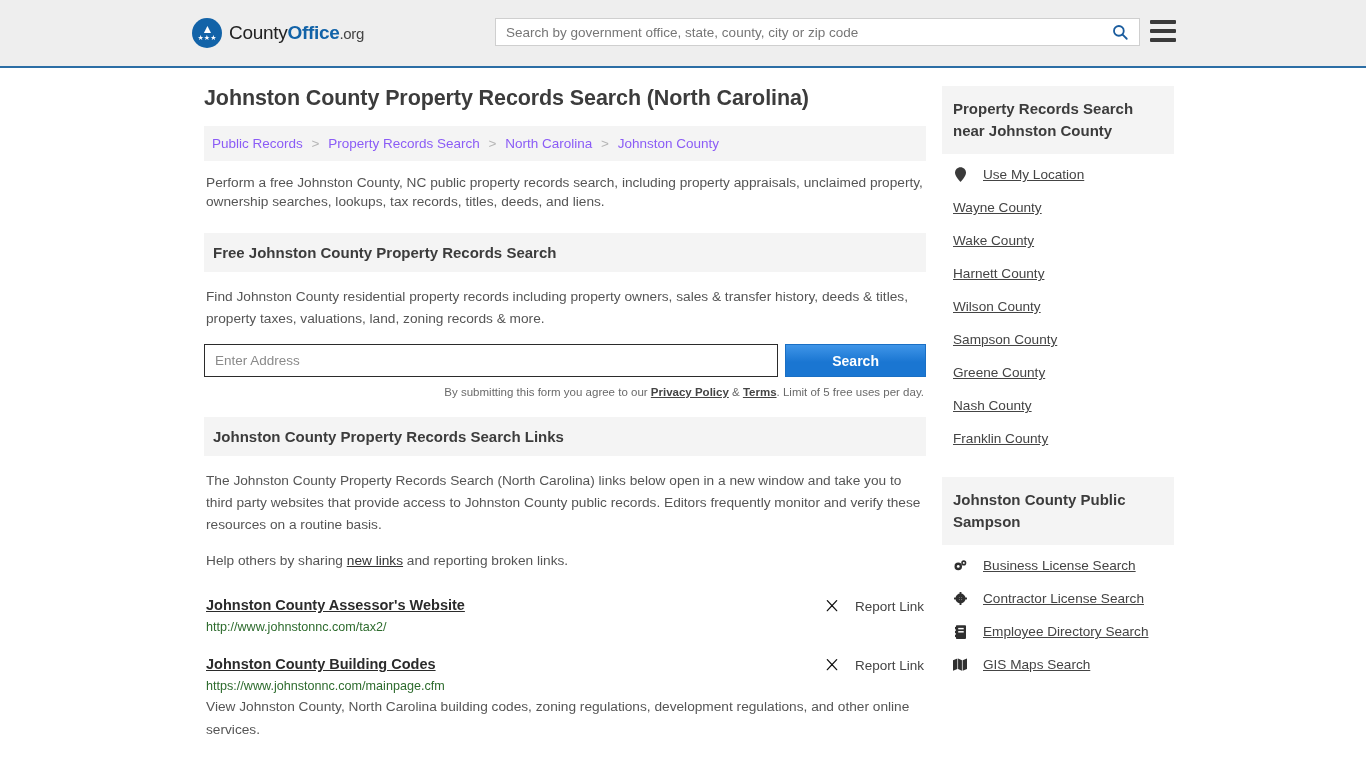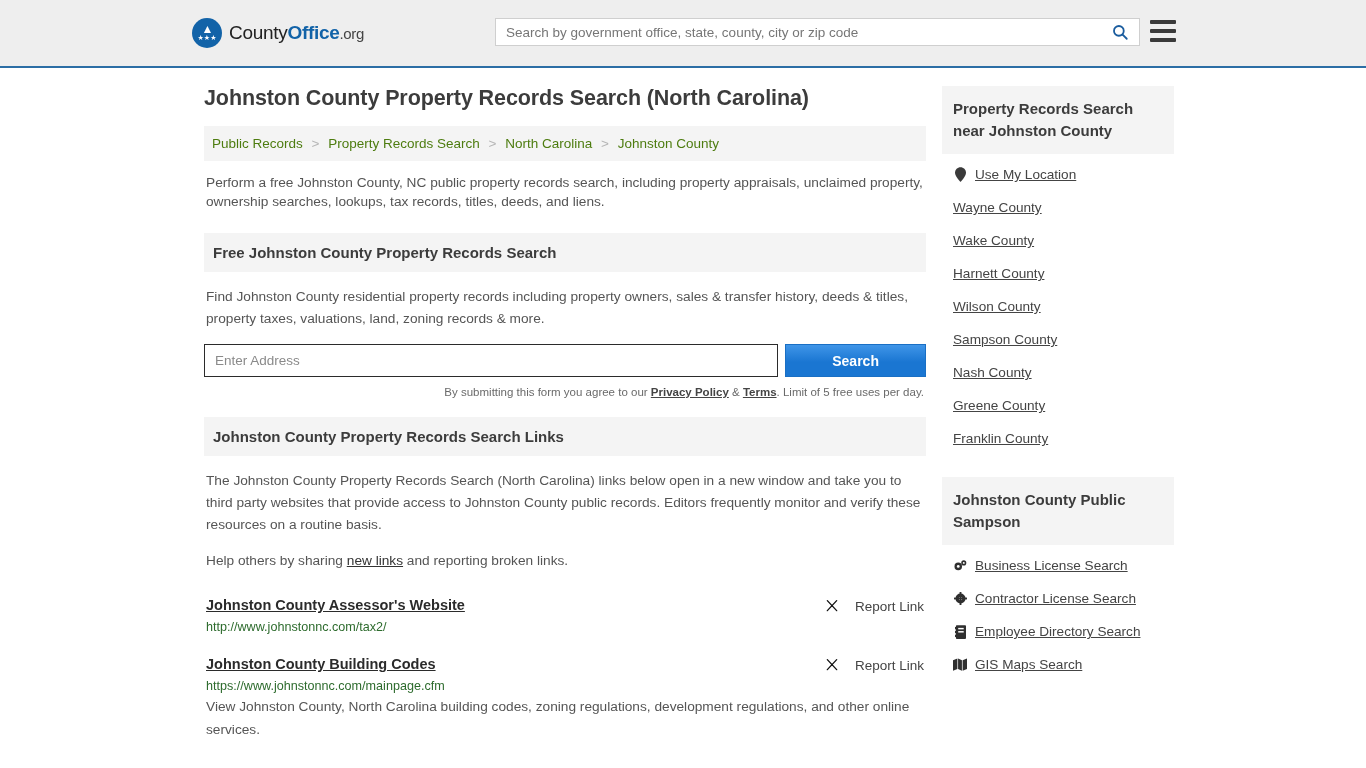--- a/index.html
+++ b/index.html
@@ -105,21 +105,21 @@
     letter-spacing: -0.1px;
   }
 
   .breadcrumb {
     background: #f4f4f4;
     padding: 10px 8px;
     font-size: 13.5px;
     color: #555;
     margin-bottom: 12px;
   }
-  .breadcrumb a { color: #4d7c0f; text-decoration: none; }
+  .breadcrumb a { color: #8b5cf6; text-decoration: none; }
   .breadcrumb .sep { color: #b5b5b5; margin: 0 5px; }
 
   .intro {
     font-size: 13.7px;
     line-height: 19px;
     color: #555;
     margin: 0 0 22px 0;
     padding: 0 2px;
   }
 
@@ -221,21 +221,21 @@
     padding: 12px 11px;
     font-size: 15px;
     font-weight: bold;
     color: #3c3c3c;
     line-height: 22px;
   }
   .side-list { padding: 4px 0 0 0; margin: 0; list-style: none; }
   .side-item {
     display: flex;
     align-items: center;
-    gap: 8px;
+    gap: 16px;
     padding: 9px 0 9px 11px;
     font-size: 13.6px;
   }
   .side-item a {
     color: #444;
     text-decoration: underline;
     cursor: pointer;
   }
   .side-icon {
     width: 14px; display: inline-flex; justify-content: center;
@@ -376,24 +376,24 @@
         <li class="side-item">
           <a href="#">Harnett County</a>
         </li>
         <li class="side-item">
           <a href="#">Wilson County</a>
         </li>
         <li class="side-item">
           <a href="#">Sampson County</a>
         </li>
         <li class="side-item">
+          <a href="#">Greene County</a>
+        </li>
+        <li class="side-item">
           <a href="#">Nash County</a>
-        </li>
-        <li class="side-item">
-          <a href="#">Greene County</a>
         </li>
         <li class="side-item">
           <a href="#">Franklin County</a>
         </li>
       </ul>
 
       <div class="side-block-gap"></div>
 
       <div class="side-head">Johnston County Public Sampson</div>
       <ul class="side-list">

